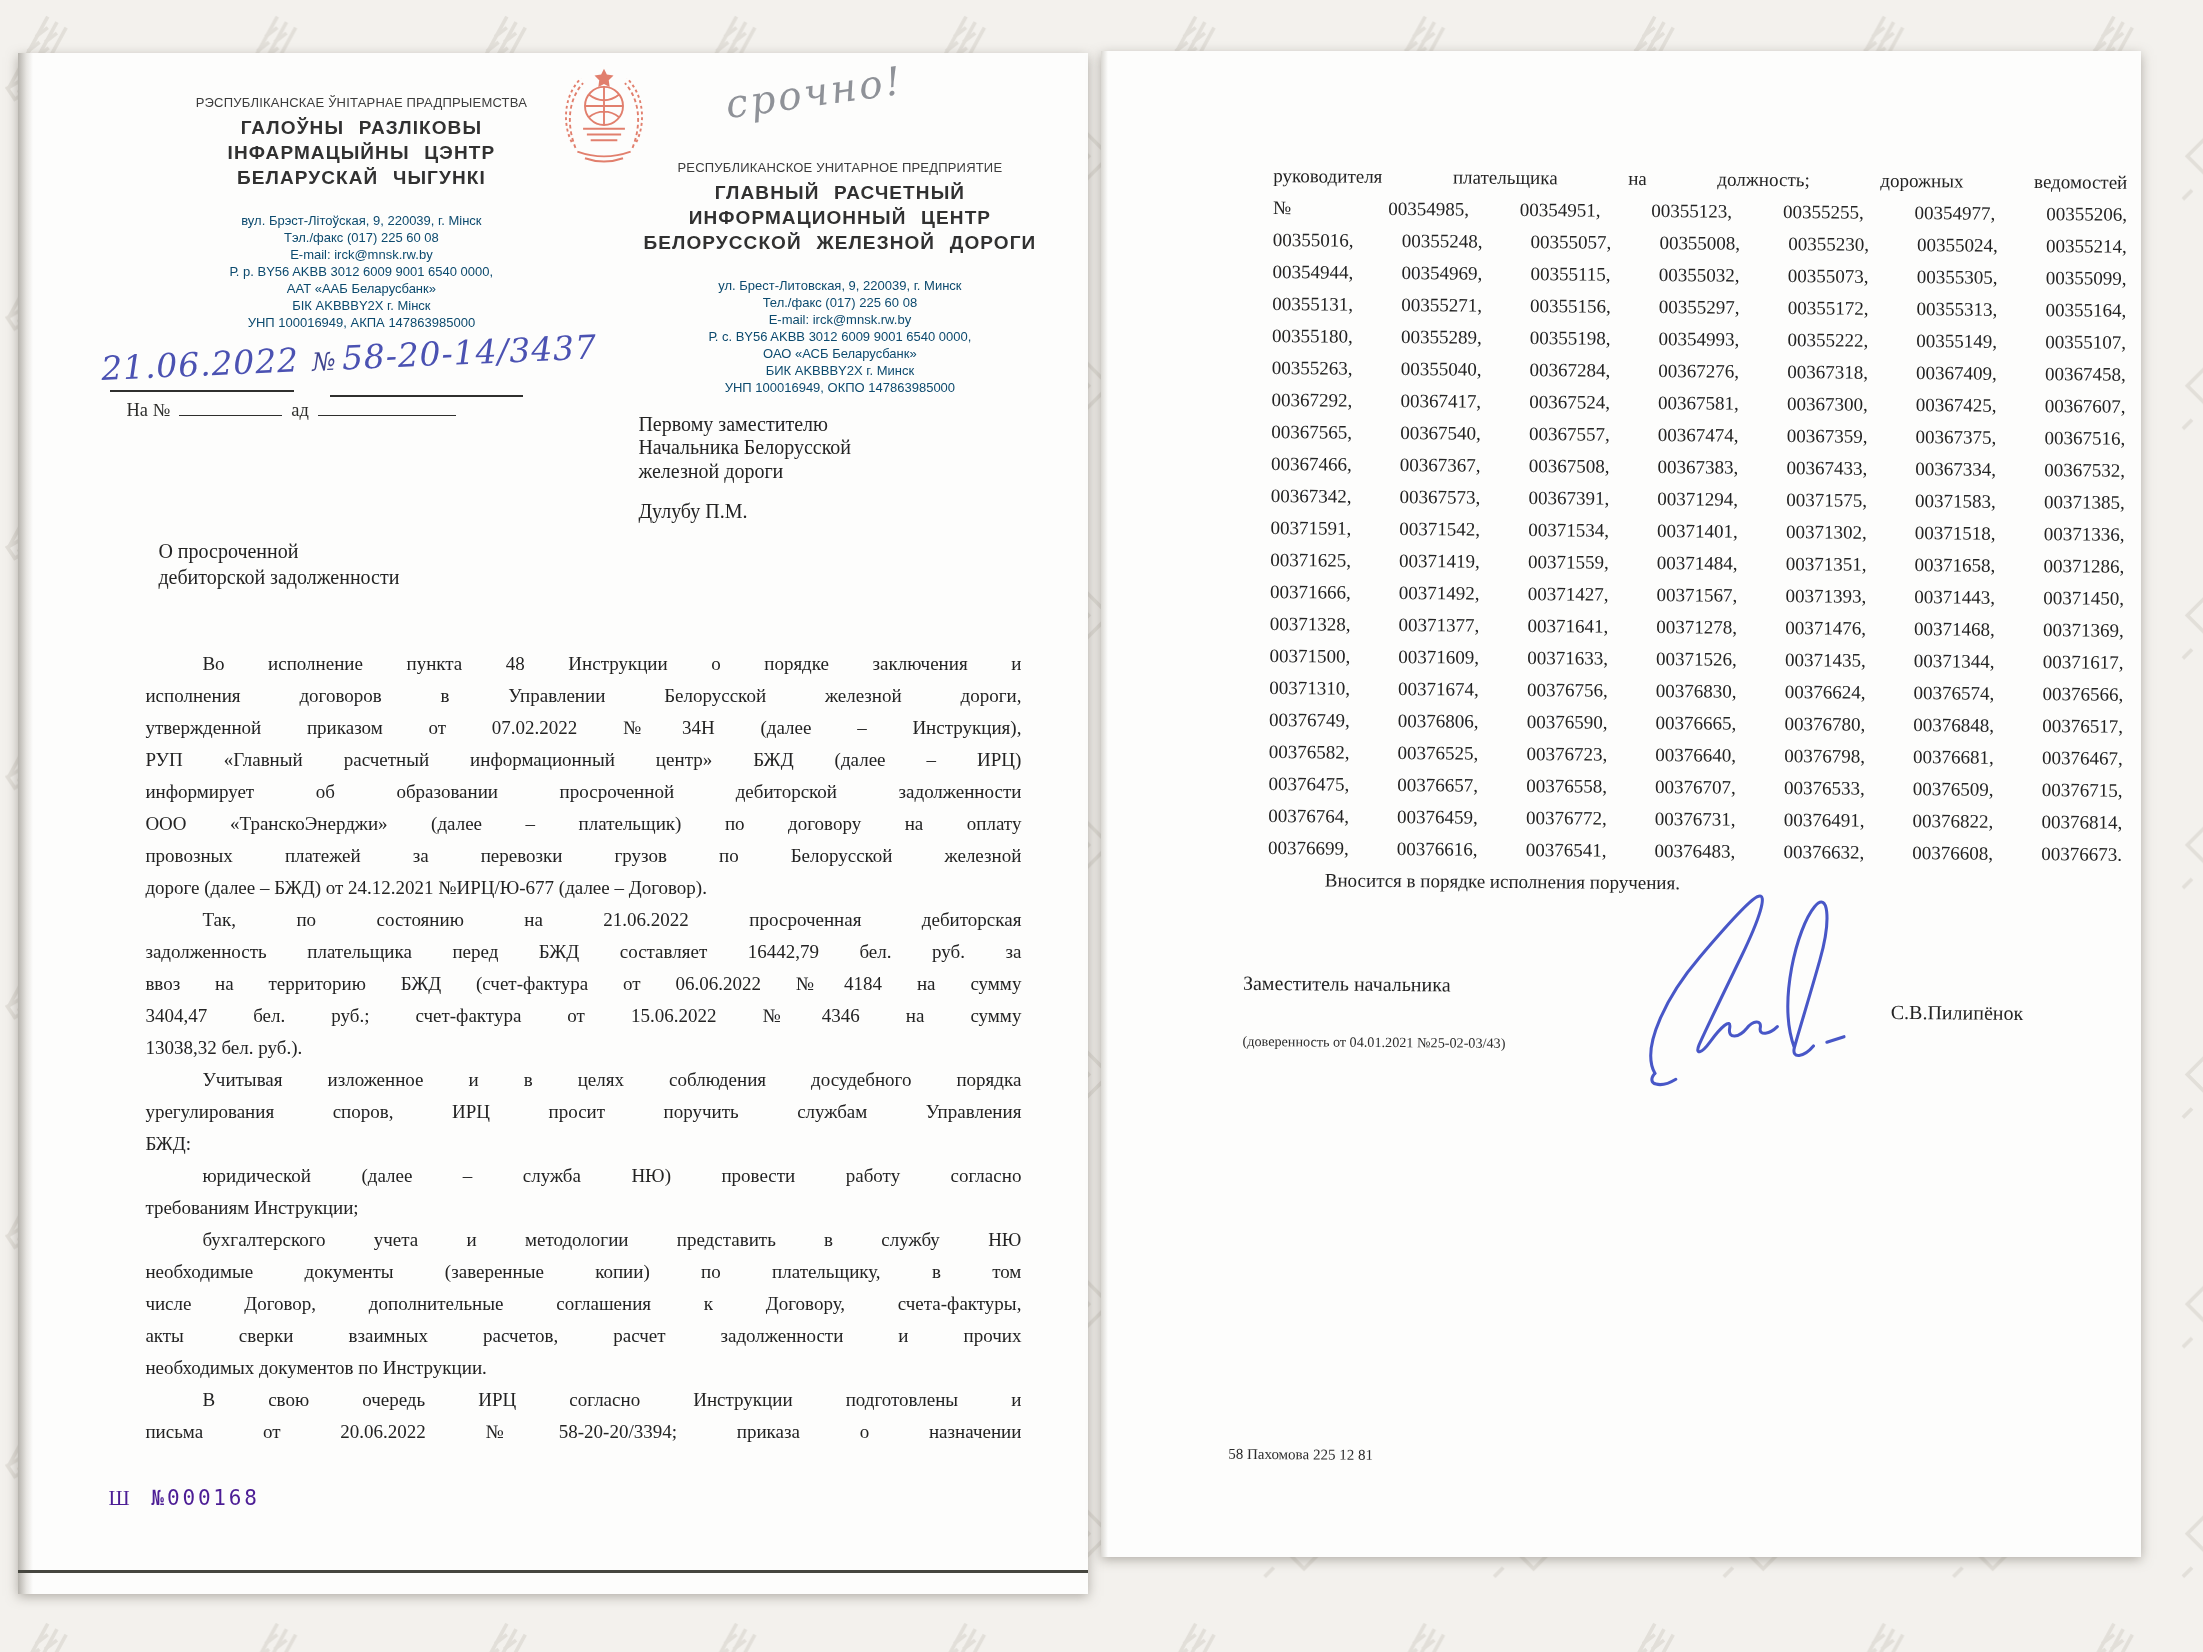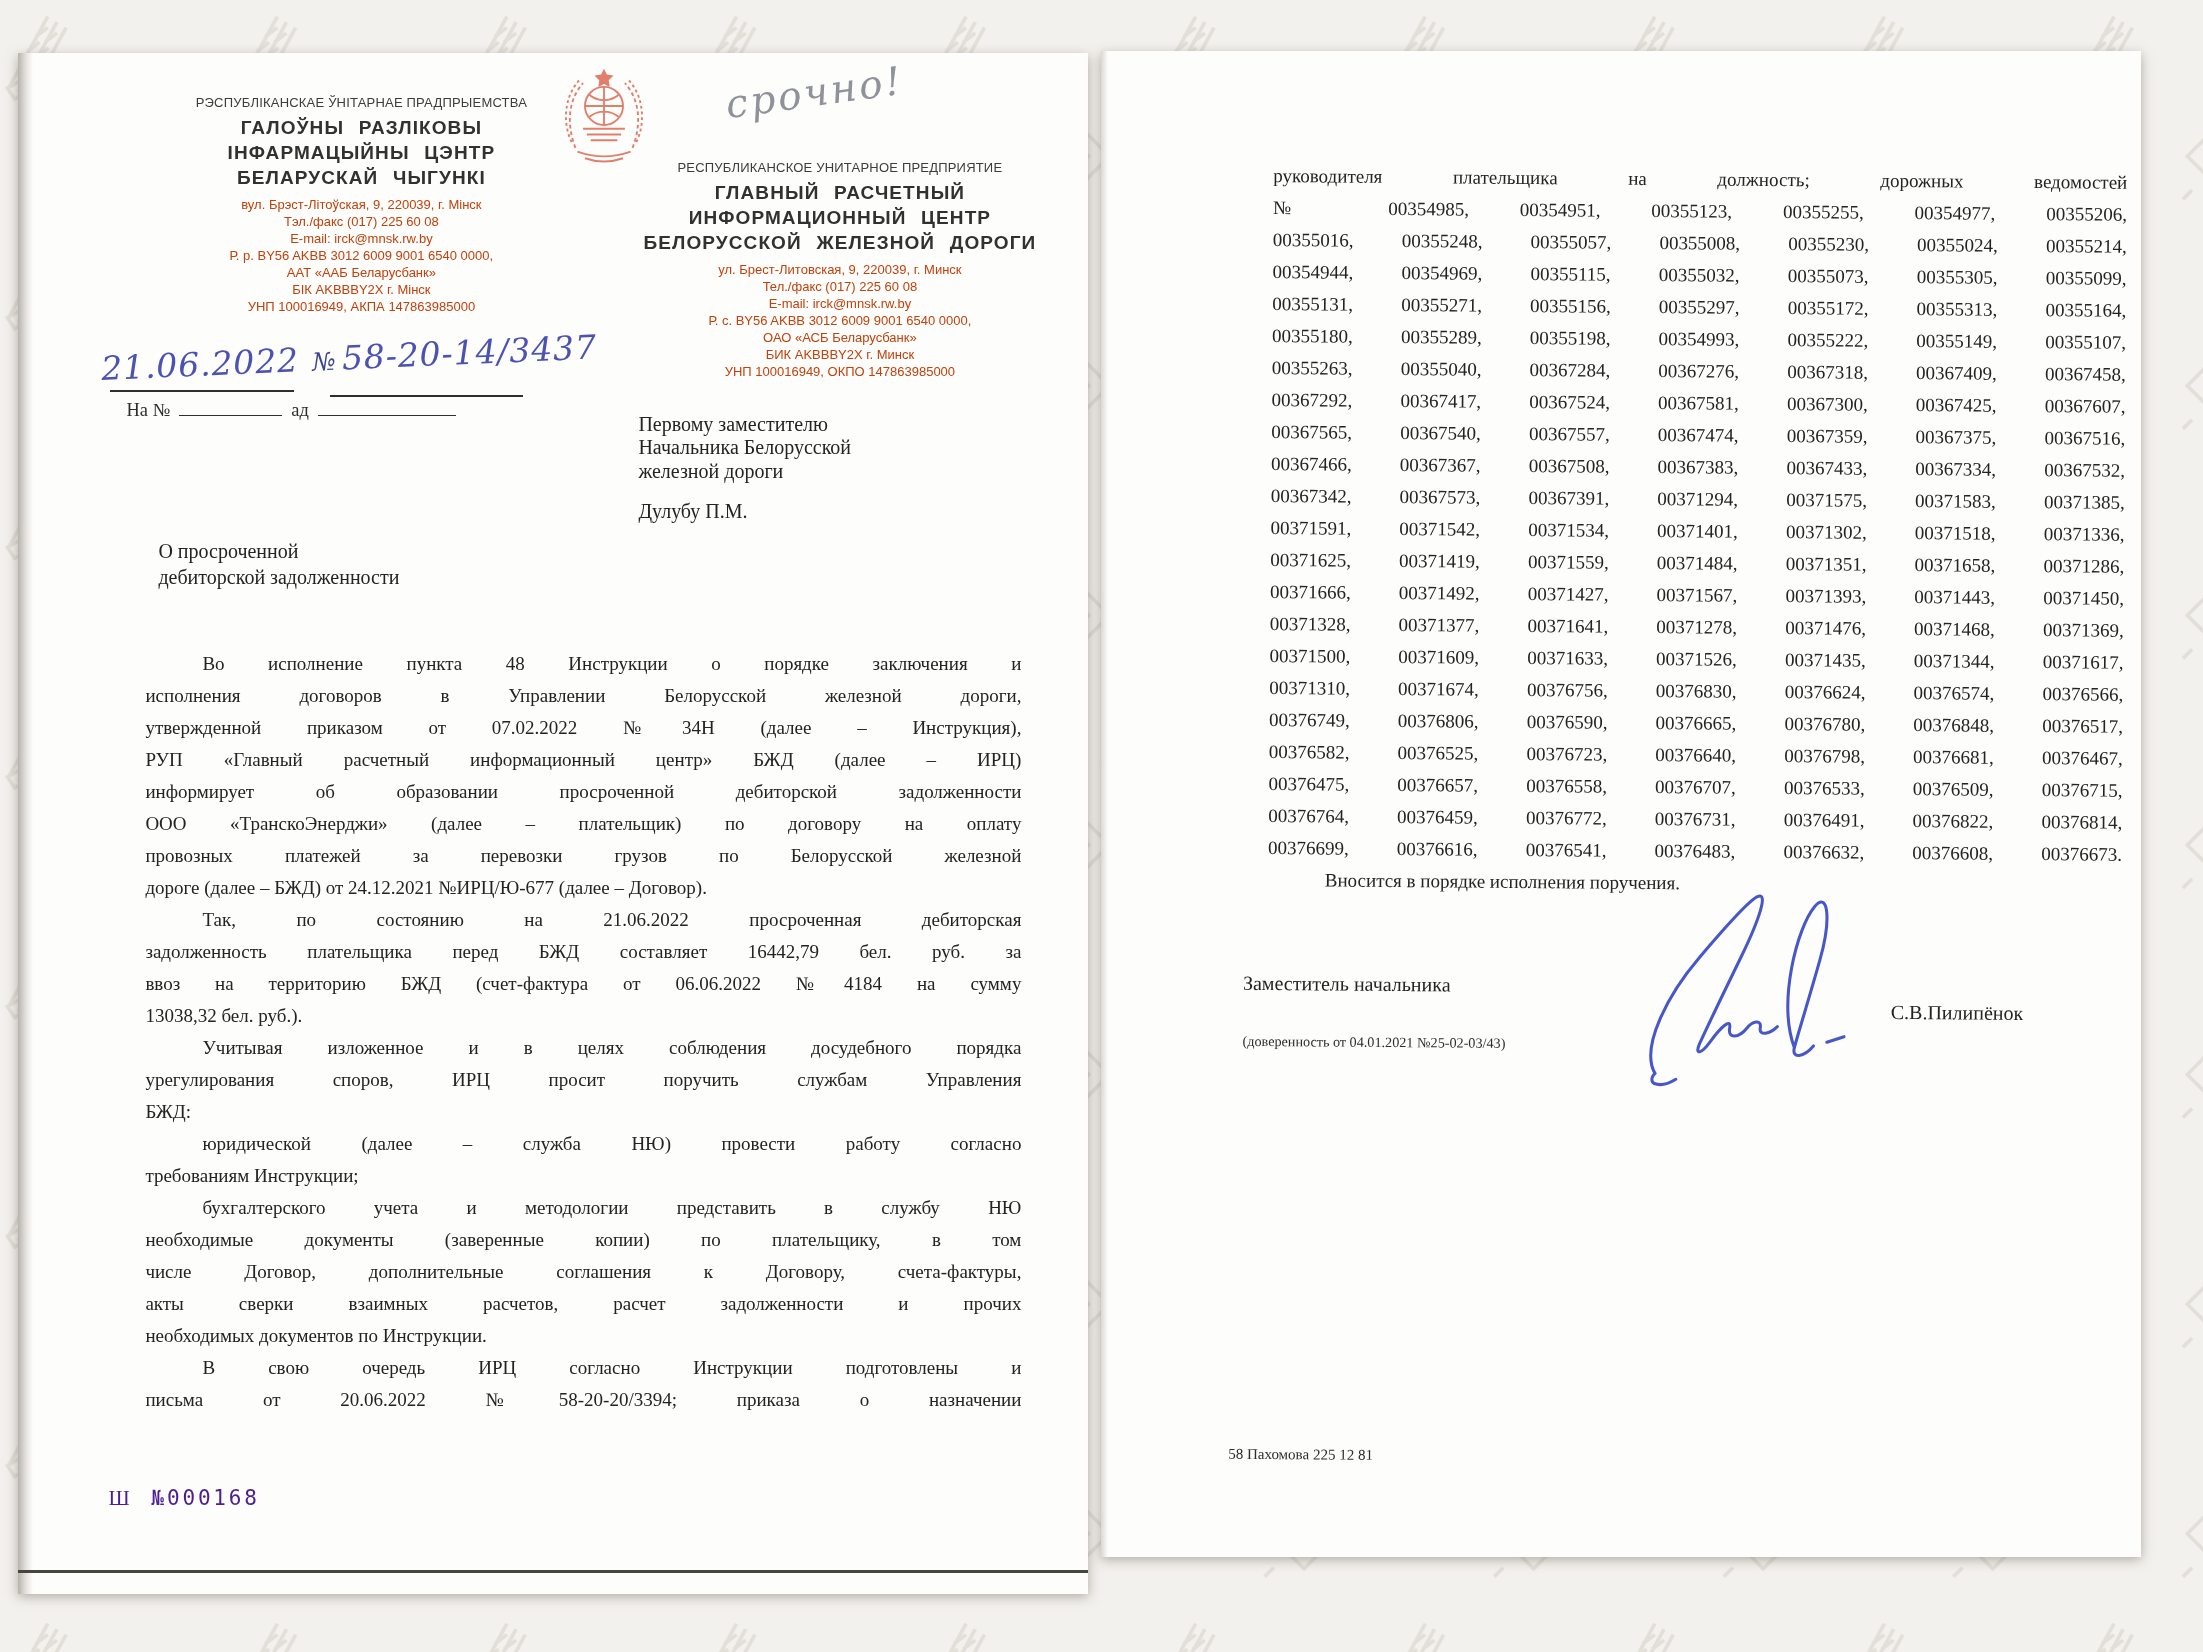--- a/index.html
+++ b/index.html
@@ -15,21 +15,21 @@
   .spine{position:absolute;left:0;top:0;bottom:0;width:14.7px;
     background:linear-gradient(90deg,#b6b3ad,#e6e4e0 55%,#fdfdfc);}
   .spine2{position:absolute;left:0;top:0;bottom:0;width:7.3px;
     background:linear-gradient(90deg,#d9d7d2,#fdfdfc);}
   .bottom-line{position:absolute;left:0;top:1517px;width:100%;height:2.8px;background:#46463f;}
 
   .abs{position:absolute;}
   .lh{width:551px;text-align:center;color:#3c3c3c;}
   .lh-type{font:13px/16.5px "Liberation Sans",sans-serif;letter-spacing:0.2px;white-space:nowrap;text-align:center;}
   .lh-name{font:bold 19px/25px "Liberation Sans",sans-serif;letter-spacing:1.1px;word-spacing:8.3px;color:#313131;margin-top:3.7px;}
-  .lh-details{margin-top:6px;font:13px/17px "Liberation Sans",sans-serif;color:#c2410c;}
+  .lh-details{margin-top:22px;font:13px/17px "Liberation Sans",sans-serif;color:#0c4a6e;}
 
   .urgent{font:italic 39px "DejaVu Serif",serif;color:#8f9298;transform:rotate(-8deg);
     letter-spacing:2.8px;white-space:nowrap;}
   .hand{font:italic 33px "DejaVu Serif",serif;color:#4b52b2;transform:rotate(-2.5deg);
     transform-origin:left bottom;letter-spacing:0.9px;white-space:nowrap;}
   .hand .no-sign{font-size:25px;color:#3f4490;margin:0 5.5px 0 13px;}
   .uline{position:absolute;height:1.8px;background:#2f2f2d;}
 
   .reply{font:18.4px "Liberation Serif",serif;color:#2d2d2b;white-space:nowrap;}
   .reply .fill{display:inline-block;border-bottom:1.8px solid #2f2f2d;height:13.8px;margin:0 9.2px;}
@@ -168,20 +168,21 @@
       <div class="bl jl">исполнения договоров в Управлении Белорусской железной дороги,</div>
       <div class="bl jl">утвержденной приказом от 07.02.2022 №34Н (далее – Инструкция),</div>
       <div class="bl jl">РУП «Главный расчетный информационный центр» БЖД (далее – ИРЦ)</div>
       <div class="bl jl">информирует об образовании просроченной дебиторской задолженности</div>
       <div class="bl jl">ООО «ТранскоЭнерджи» (далее – плательщик) по договору на оплату</div>
       <div class="bl jl">провозных платежей за перевозки грузов по Белорусской железной</div>
       <div class="bl">дороге (далее – БЖД) от 24.12.2021 №ИРЦ/Ю-677 (далее – Договор).</div>
       <div class="bl jl ind">Так, по состоянию на 21.06.2022 просроченная дебиторская</div>
       <div class="bl jl">задолженность плательщика перед БЖД составляет 16442,79 бел. руб. за</div>
       <div class="bl jl">ввоз на территорию БЖД (счет-фактура от 06.06.2022 №4184 на сумму</div>
+      <div class="bl jl">3404,47 бел. руб.; счет-фактура от 15.06.2022 №4346 на сумму</div>
       <div class="bl">13038,32 бел. руб.).</div>
       <div class="bl jl ind">Учитывая изложенное и в целях соблюдения досудебного порядка</div>
       <div class="bl jl">урегулирования споров, ИРЦ просит поручить службам Управления</div>
       <div class="bl">БЖД:</div>
       <div class="bl jl ind">юридической (далее – служба НЮ) провести работу согласно</div>
       <div class="bl">требованиям Инструкции;</div>
       <div class="bl jl ind">бухгалтерского учета и методологии представить в службу НЮ</div>
       <div class="bl jl">необходимые документы (заверенные копии) по плательщику, в том</div>
       <div class="bl jl">числе Договор, дополнительные соглашения к Договору, счета-фактуры,</div>
       <div class="bl jl">акты сверки взаимных расчетов, расчет задолженности и прочих</div>

